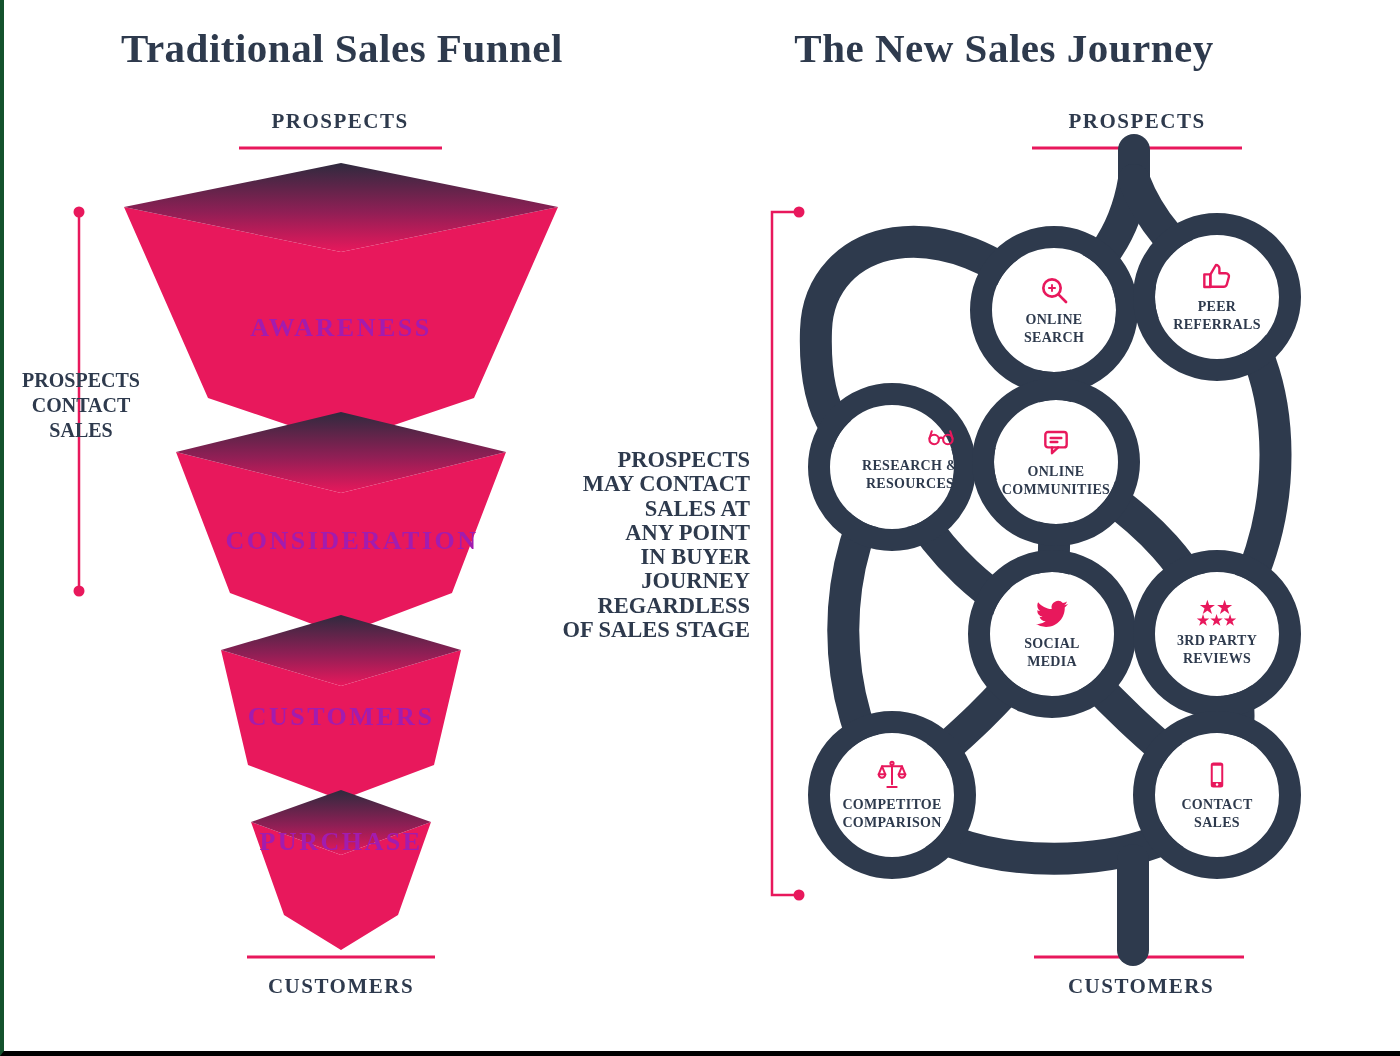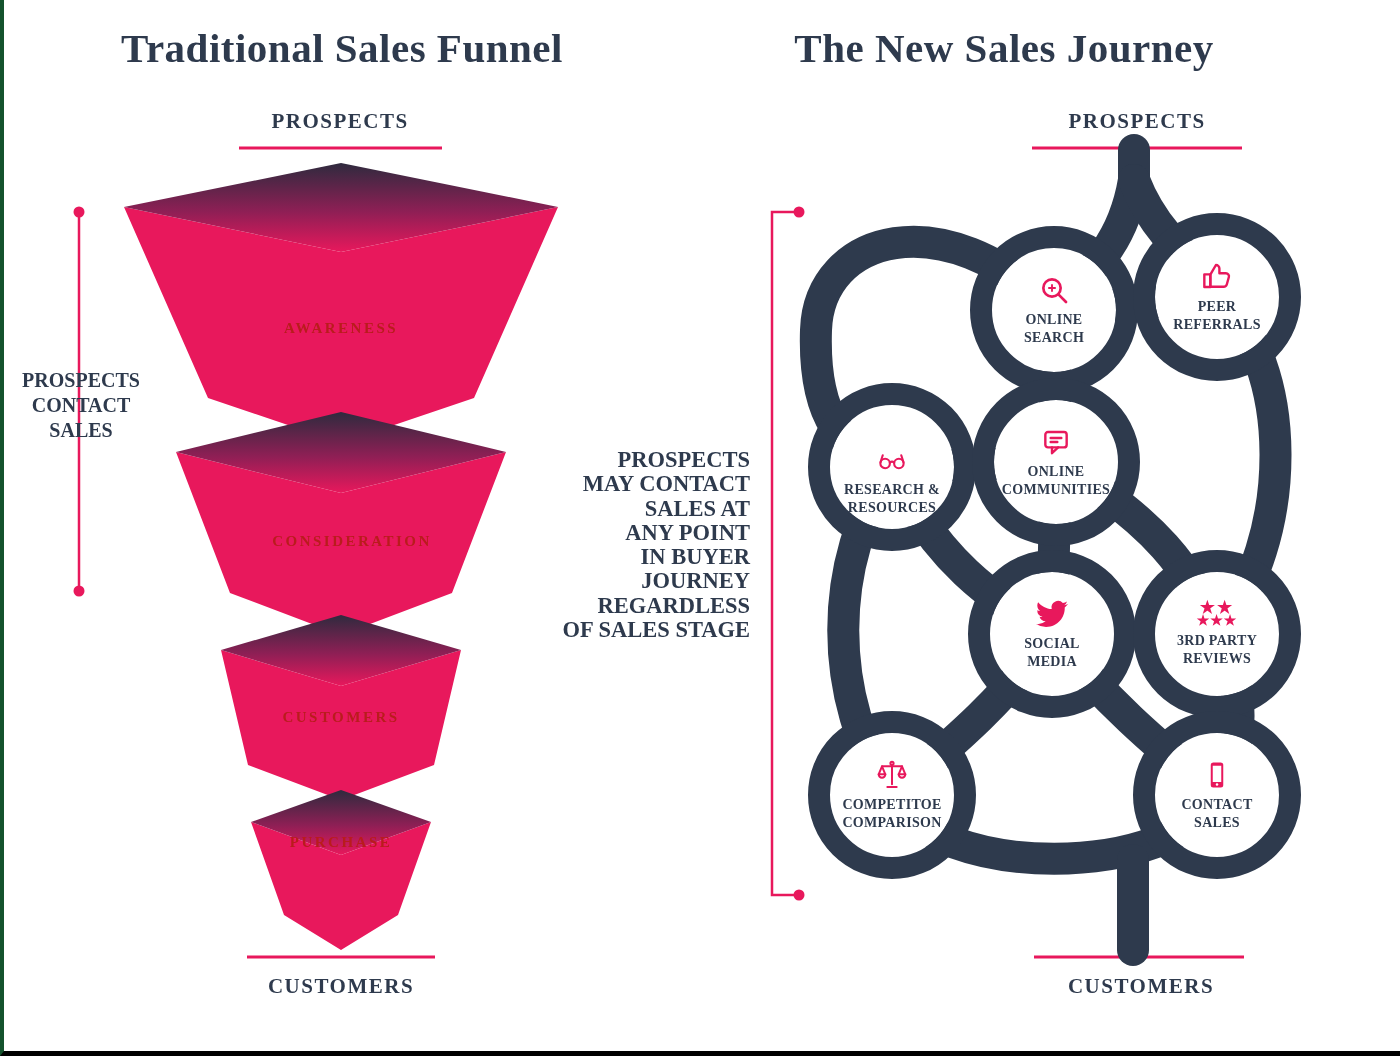--- a/index.html
+++ b/index.html
@@ -11,21 +11,21 @@
   }
   .abs{position:absolute;}
   .center{transform:translate(-50%,-50%);}
   .title{
     font-size:41px;font-weight:700;letter-spacing:.5px;color:#2E3A4D;white-space:nowrap;
   }
   .cap-label{
     font-size:21px;font-weight:700;letter-spacing:1.5px;color:#2E3A4D;white-space:nowrap;
   }
   .stage-label{
-    font-size:15px;font-weight:700;letter-spacing:2.5px;color:#b91c1c;white-space:nowrap;
+    font-size:26px;font-weight:700;letter-spacing:2.5px;color:#a21caf;white-space:nowrap;
   }
   .bracket-label{
     font-size:20px;font-weight:700;line-height:1.25;text-align:center;
     white-space:pre-line;color:#2E3A4D;
   }
   .note{
     font-size:22.5px;font-weight:700;line-height:1.08;text-align:right;
     white-space:pre-line;color:#2E3A4D;
   }
   .node{
@@ -171,21 +171,21 @@
 
   <div class="node" style="left:1213px;top:297px;">
     <svg class="node-icon" width="32" height="32" viewBox="0 0 24 24" fill="none" stroke="#E8185C" stroke-width="1.8" stroke-linecap="round" stroke-linejoin="round">
       <rect x="2.5" y="10" width="4.5" height="9.5"></rect>
       <path d="M7 10.2 11.2 3c1.4 0 2.6 1.2 2.6 2.6v3.6h4.9c1.5 0 2.6 1.4 2.2 2.8l-1.5 5.4c-.3 1.1-1.3 1.9-2.4 1.9H7z"></path>
     </svg>
     <div class="node-label">PEER
 REFERRALS</div>
   </div>
 
-  <div class="node" style="left:888px;top:481px;">
+  <div class="node" style="left:888px;top:457px;align-items:flex-end;">
     <svg class="node-icon" width="34" height="30" viewBox="0 0 24 24" fill="none" stroke="#E8185C" stroke-width="1.7" stroke-linecap="round">
       <circle cx="6.5" cy="14" r="3.8"></circle>
       <circle cx="17.5" cy="14" r="3.8"></circle>
       <path d="M10.3 13.3c.9-1.1 2.5-1.1 3.4 0M2.8 13 4.6 7.4M21.2 13 19.4 7.4"></path>
     </svg>
     <div class="node-label">RESEARCH &amp;
 RESOURCES</div>
   </div>
 
   <div class="node" style="left:1052px;top:462px;">

